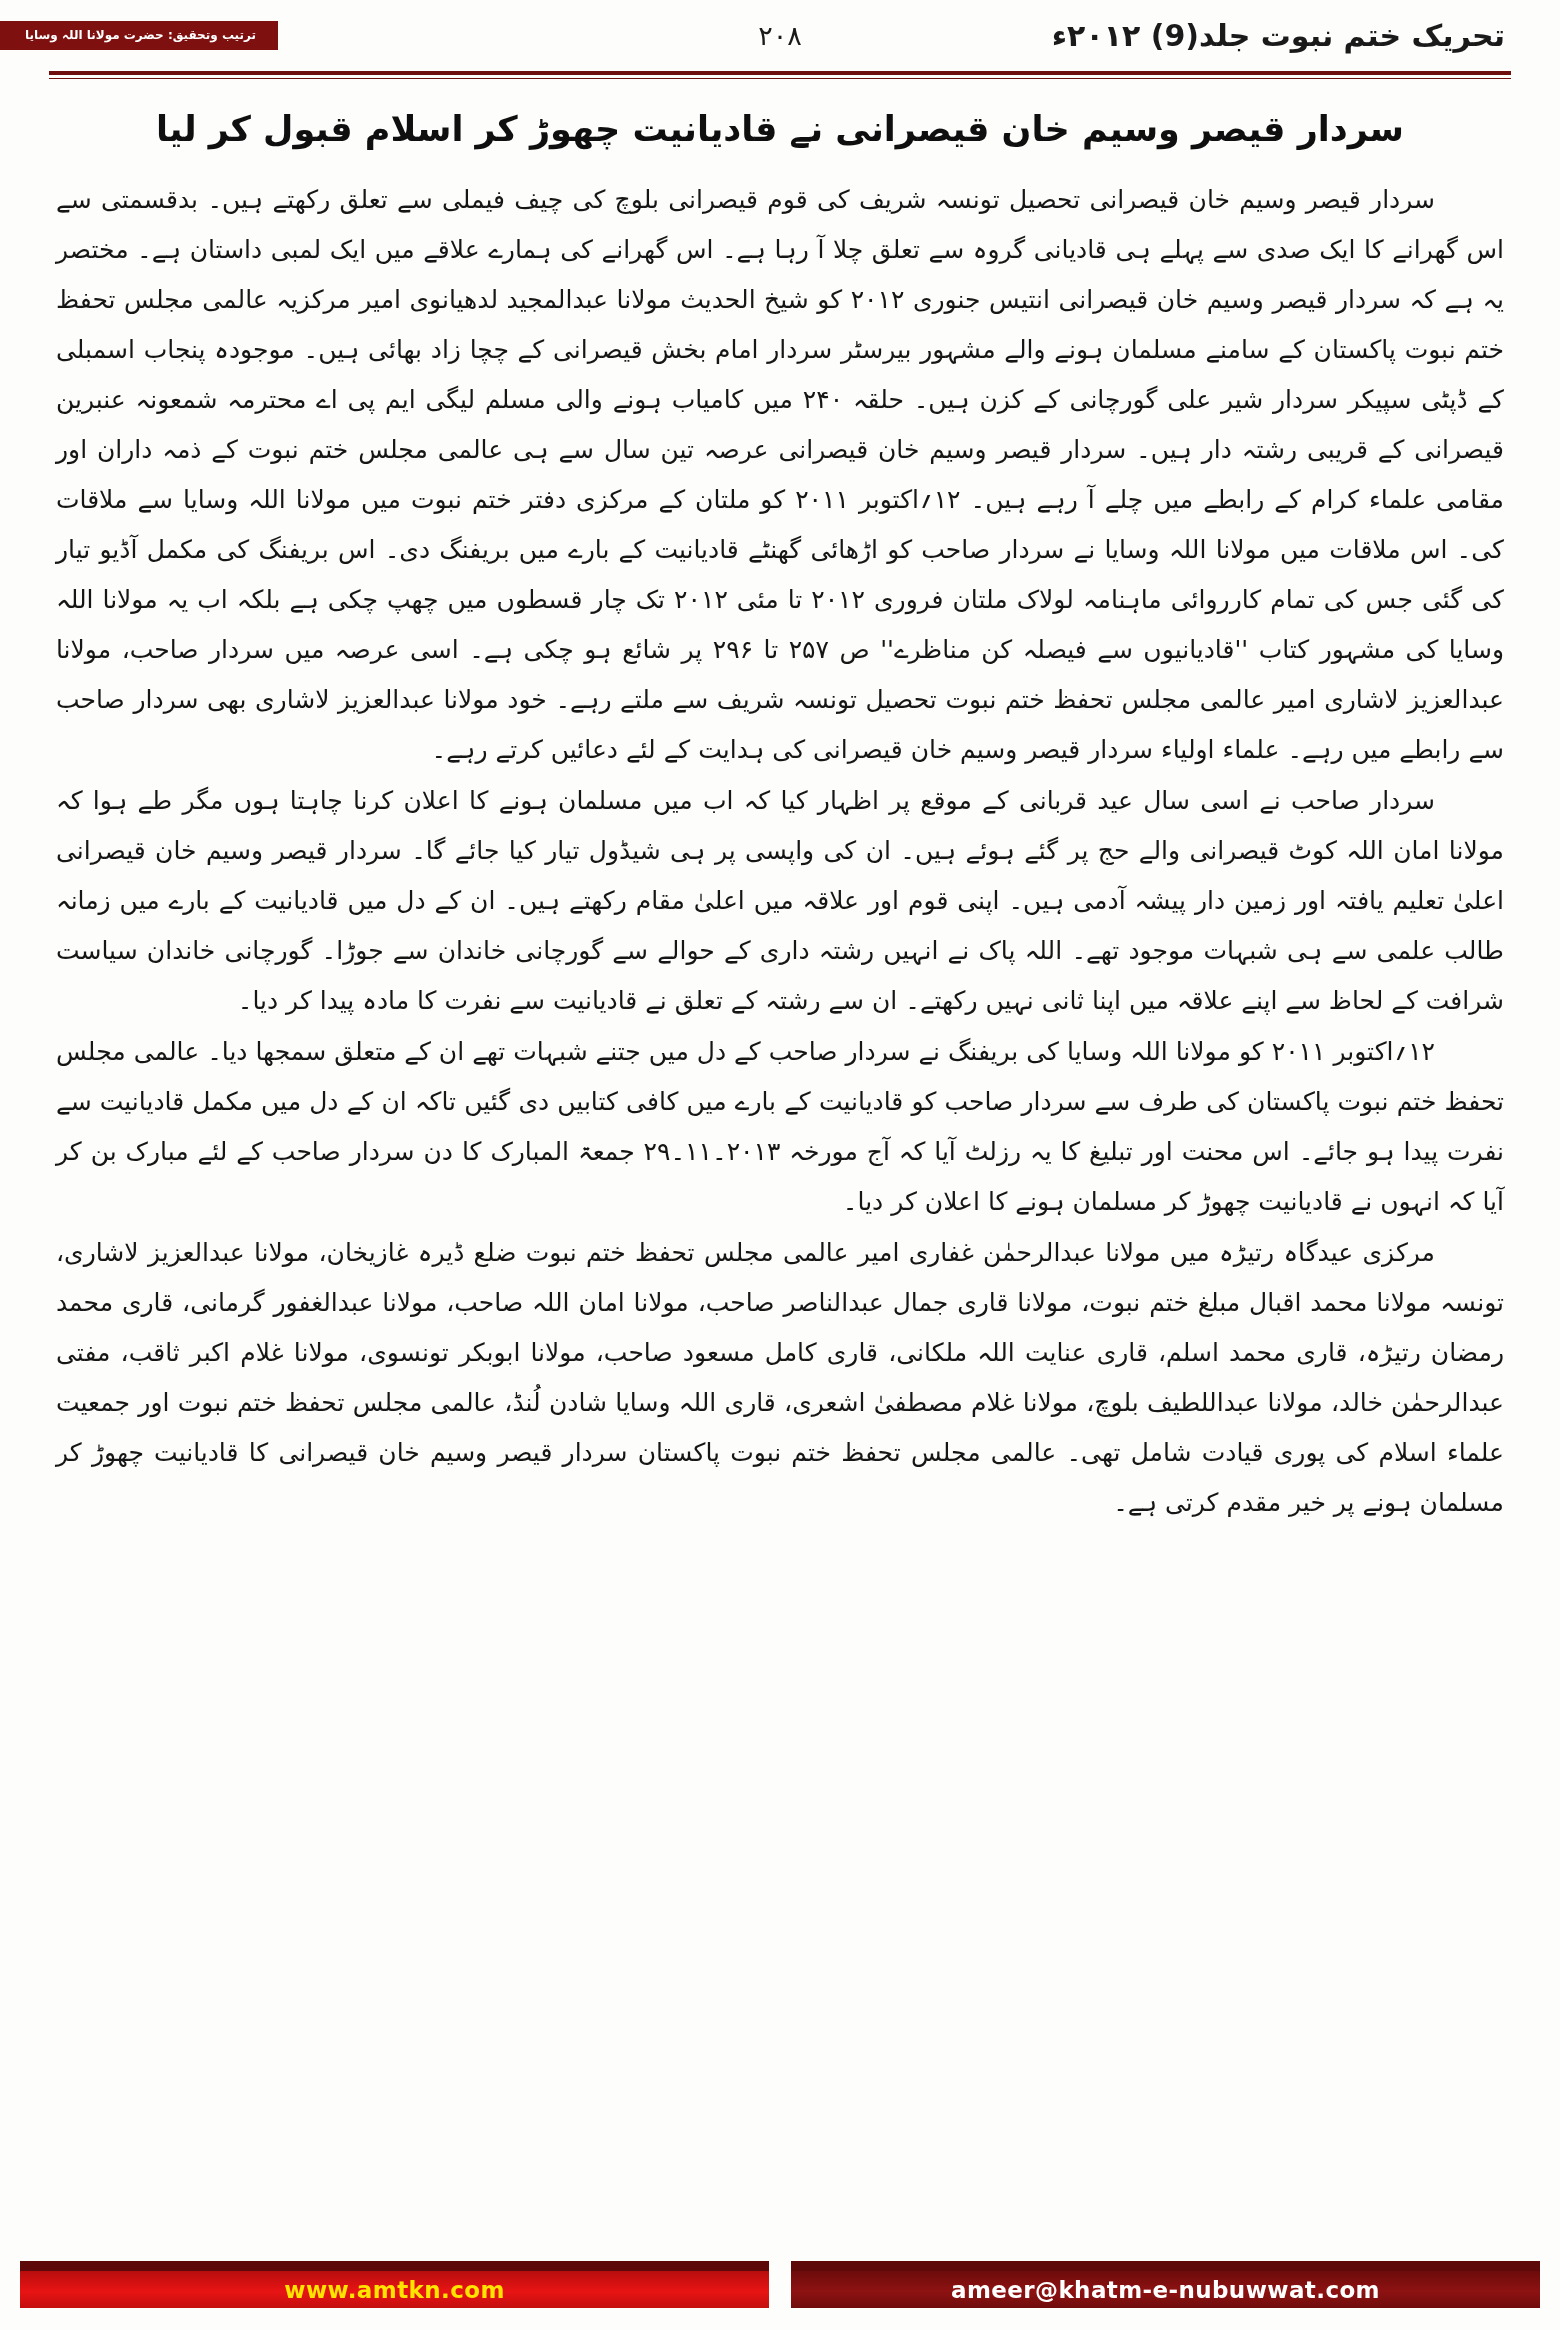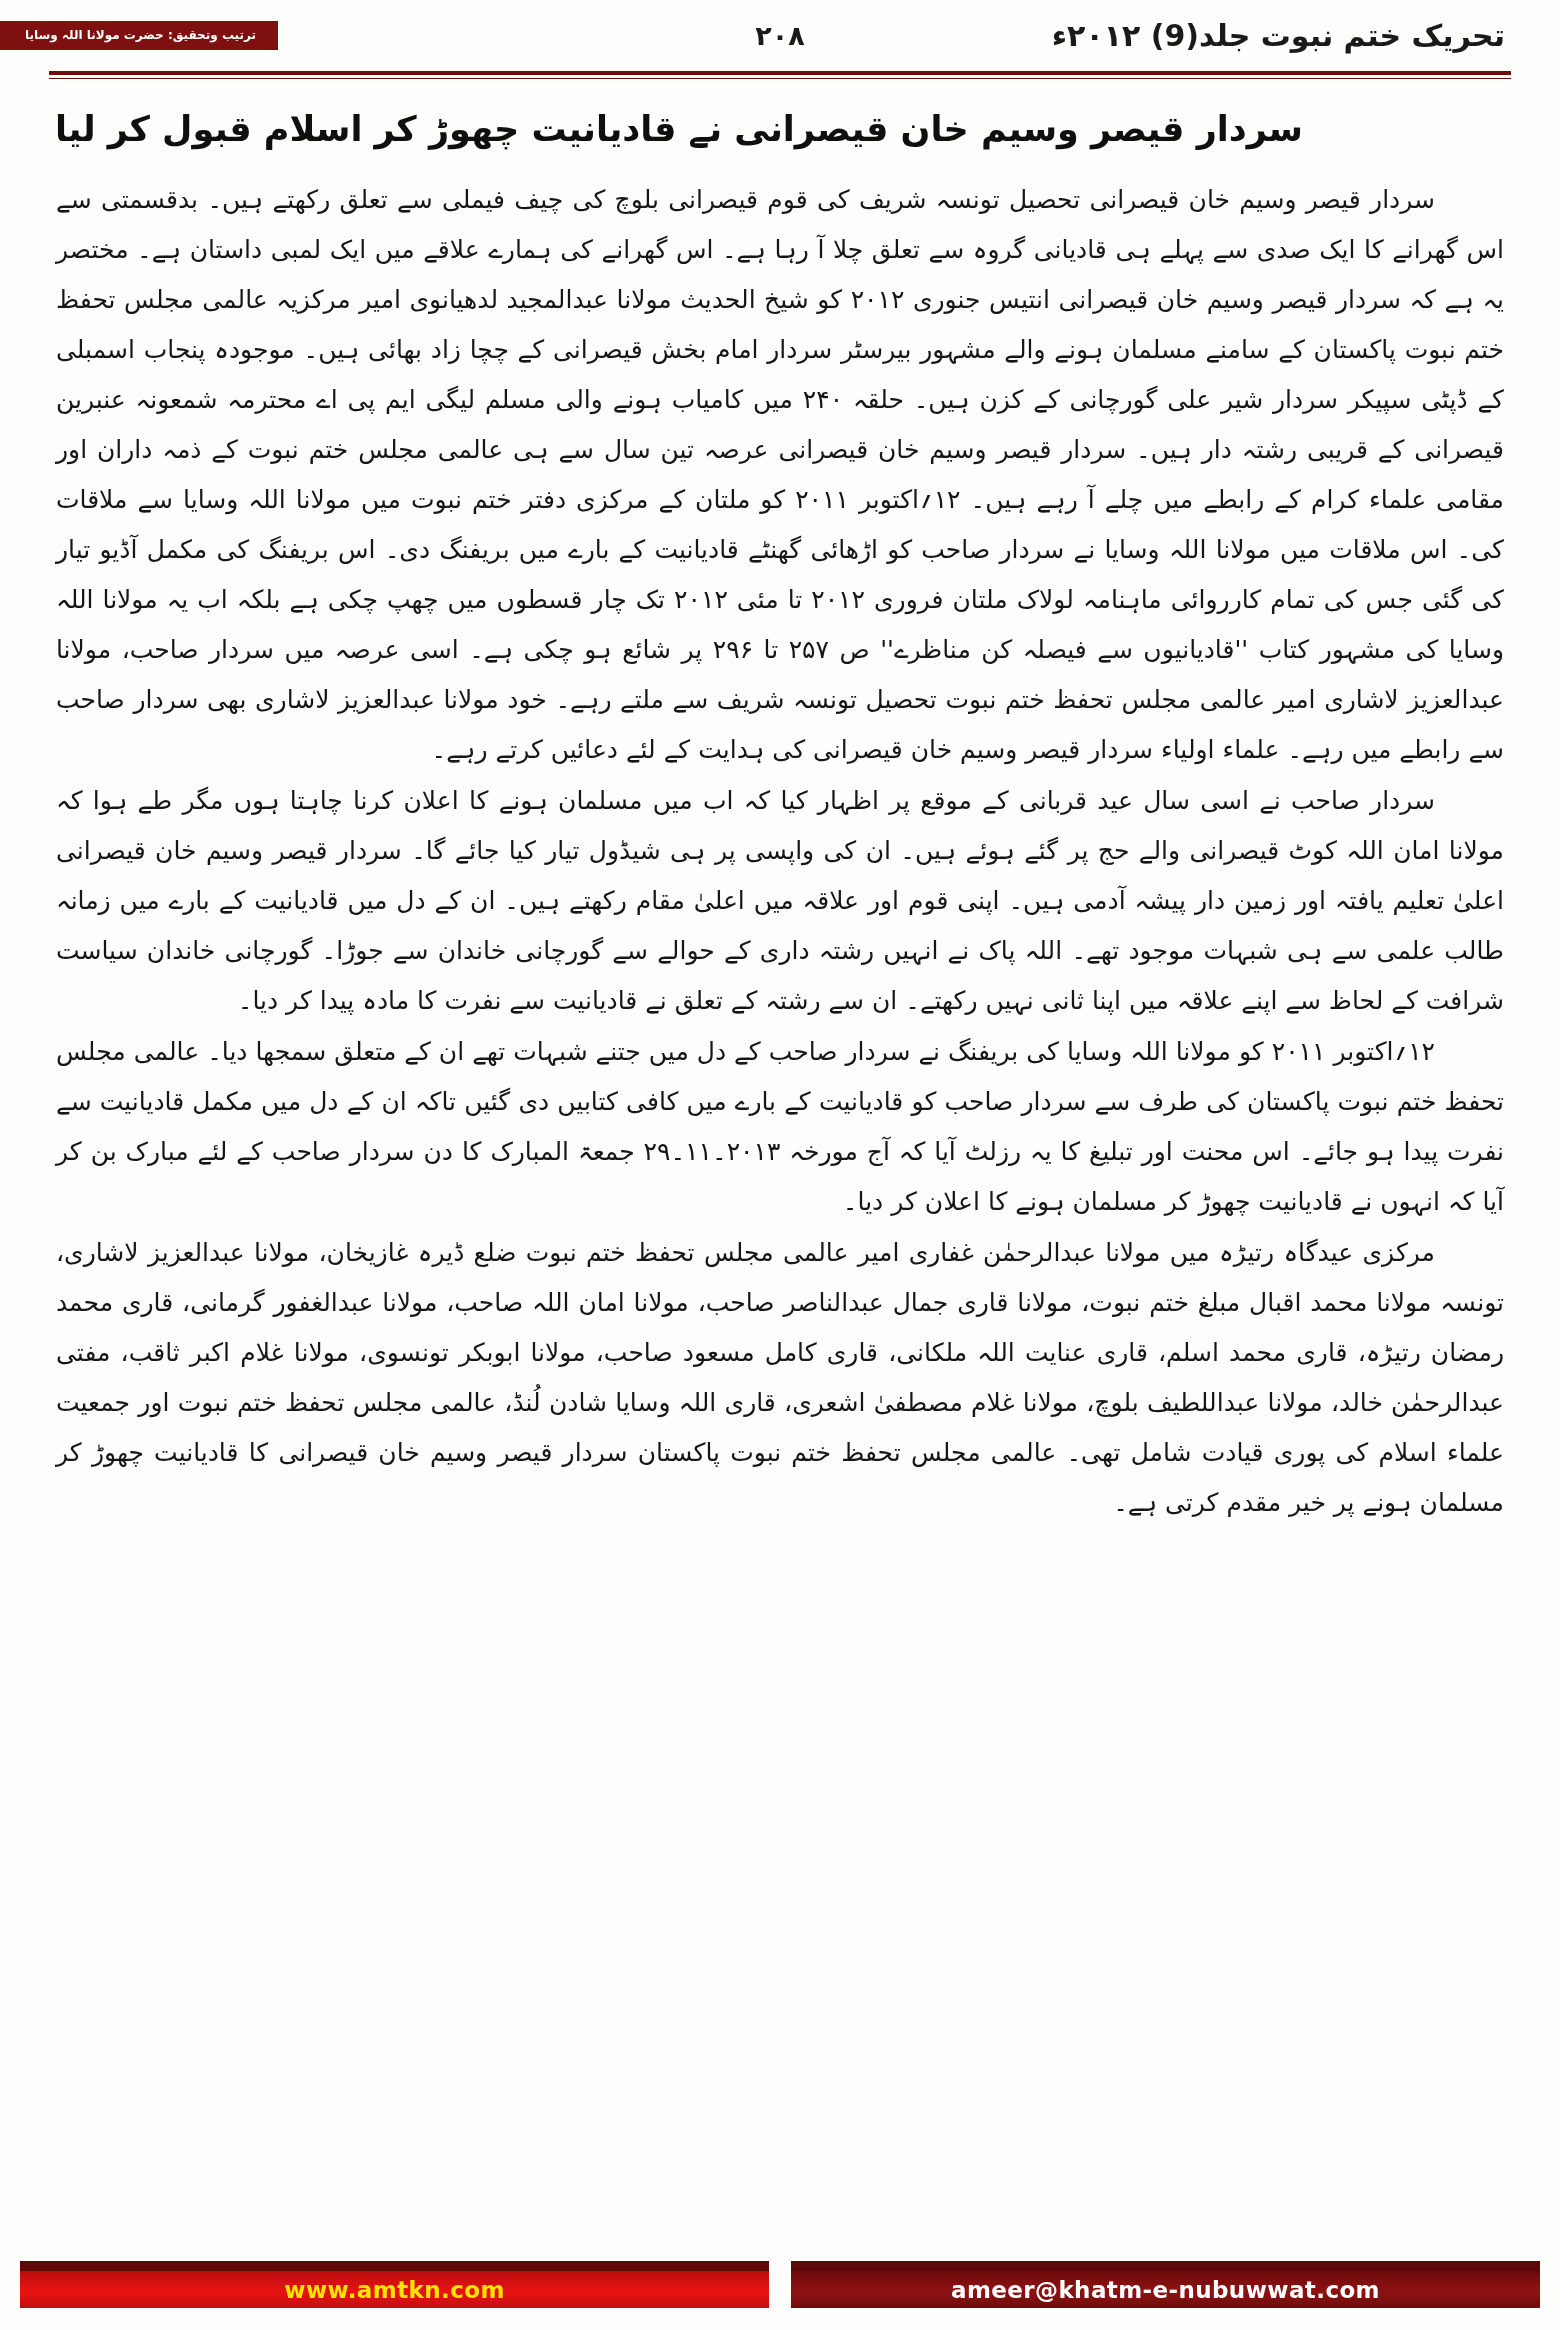--- a/index.html
+++ b/index.html
@@ -32,21 +32,21 @@
     font-size: 30px;
     font-weight: bold;
     color: #1a1a1a;
     white-space: nowrap;
   }
   .page-number {
     position: absolute;
     left: 50%;
     transform: translateX(-50%);
     font-size: 27px;
-    font-weight: bold;
+    font-weight: normal;
     color: #1a1a1a;
   }
   .header-badge {
     background: #7e1010;
     color: #ffffff;
     font-size: 12px;
     font-weight: bold;
     padding: 6.7px 22px 8.4px 25px;
     white-space: nowrap;
   }
@@ -55,21 +55,21 @@
     border-top: 4.2px solid #6e0e0e;
     border-bottom: 1.7px solid #6e0e0e;
     height: 3.4px;
   }
   
   .article {
     direction: rtl;
     padding: 22px 55px 0 55px;
   }
   .article-title {
-    text-align: left;
+    text-align: center;
     font-size: 35px;
     font-weight: bold;
     color: #0f0f0f;
     margin: 5px 0 22px 0;
     line-height: 1.35;
   }
   .article p {
     margin: 1px;
     font-size: 25px;
     line-height: 50px;

